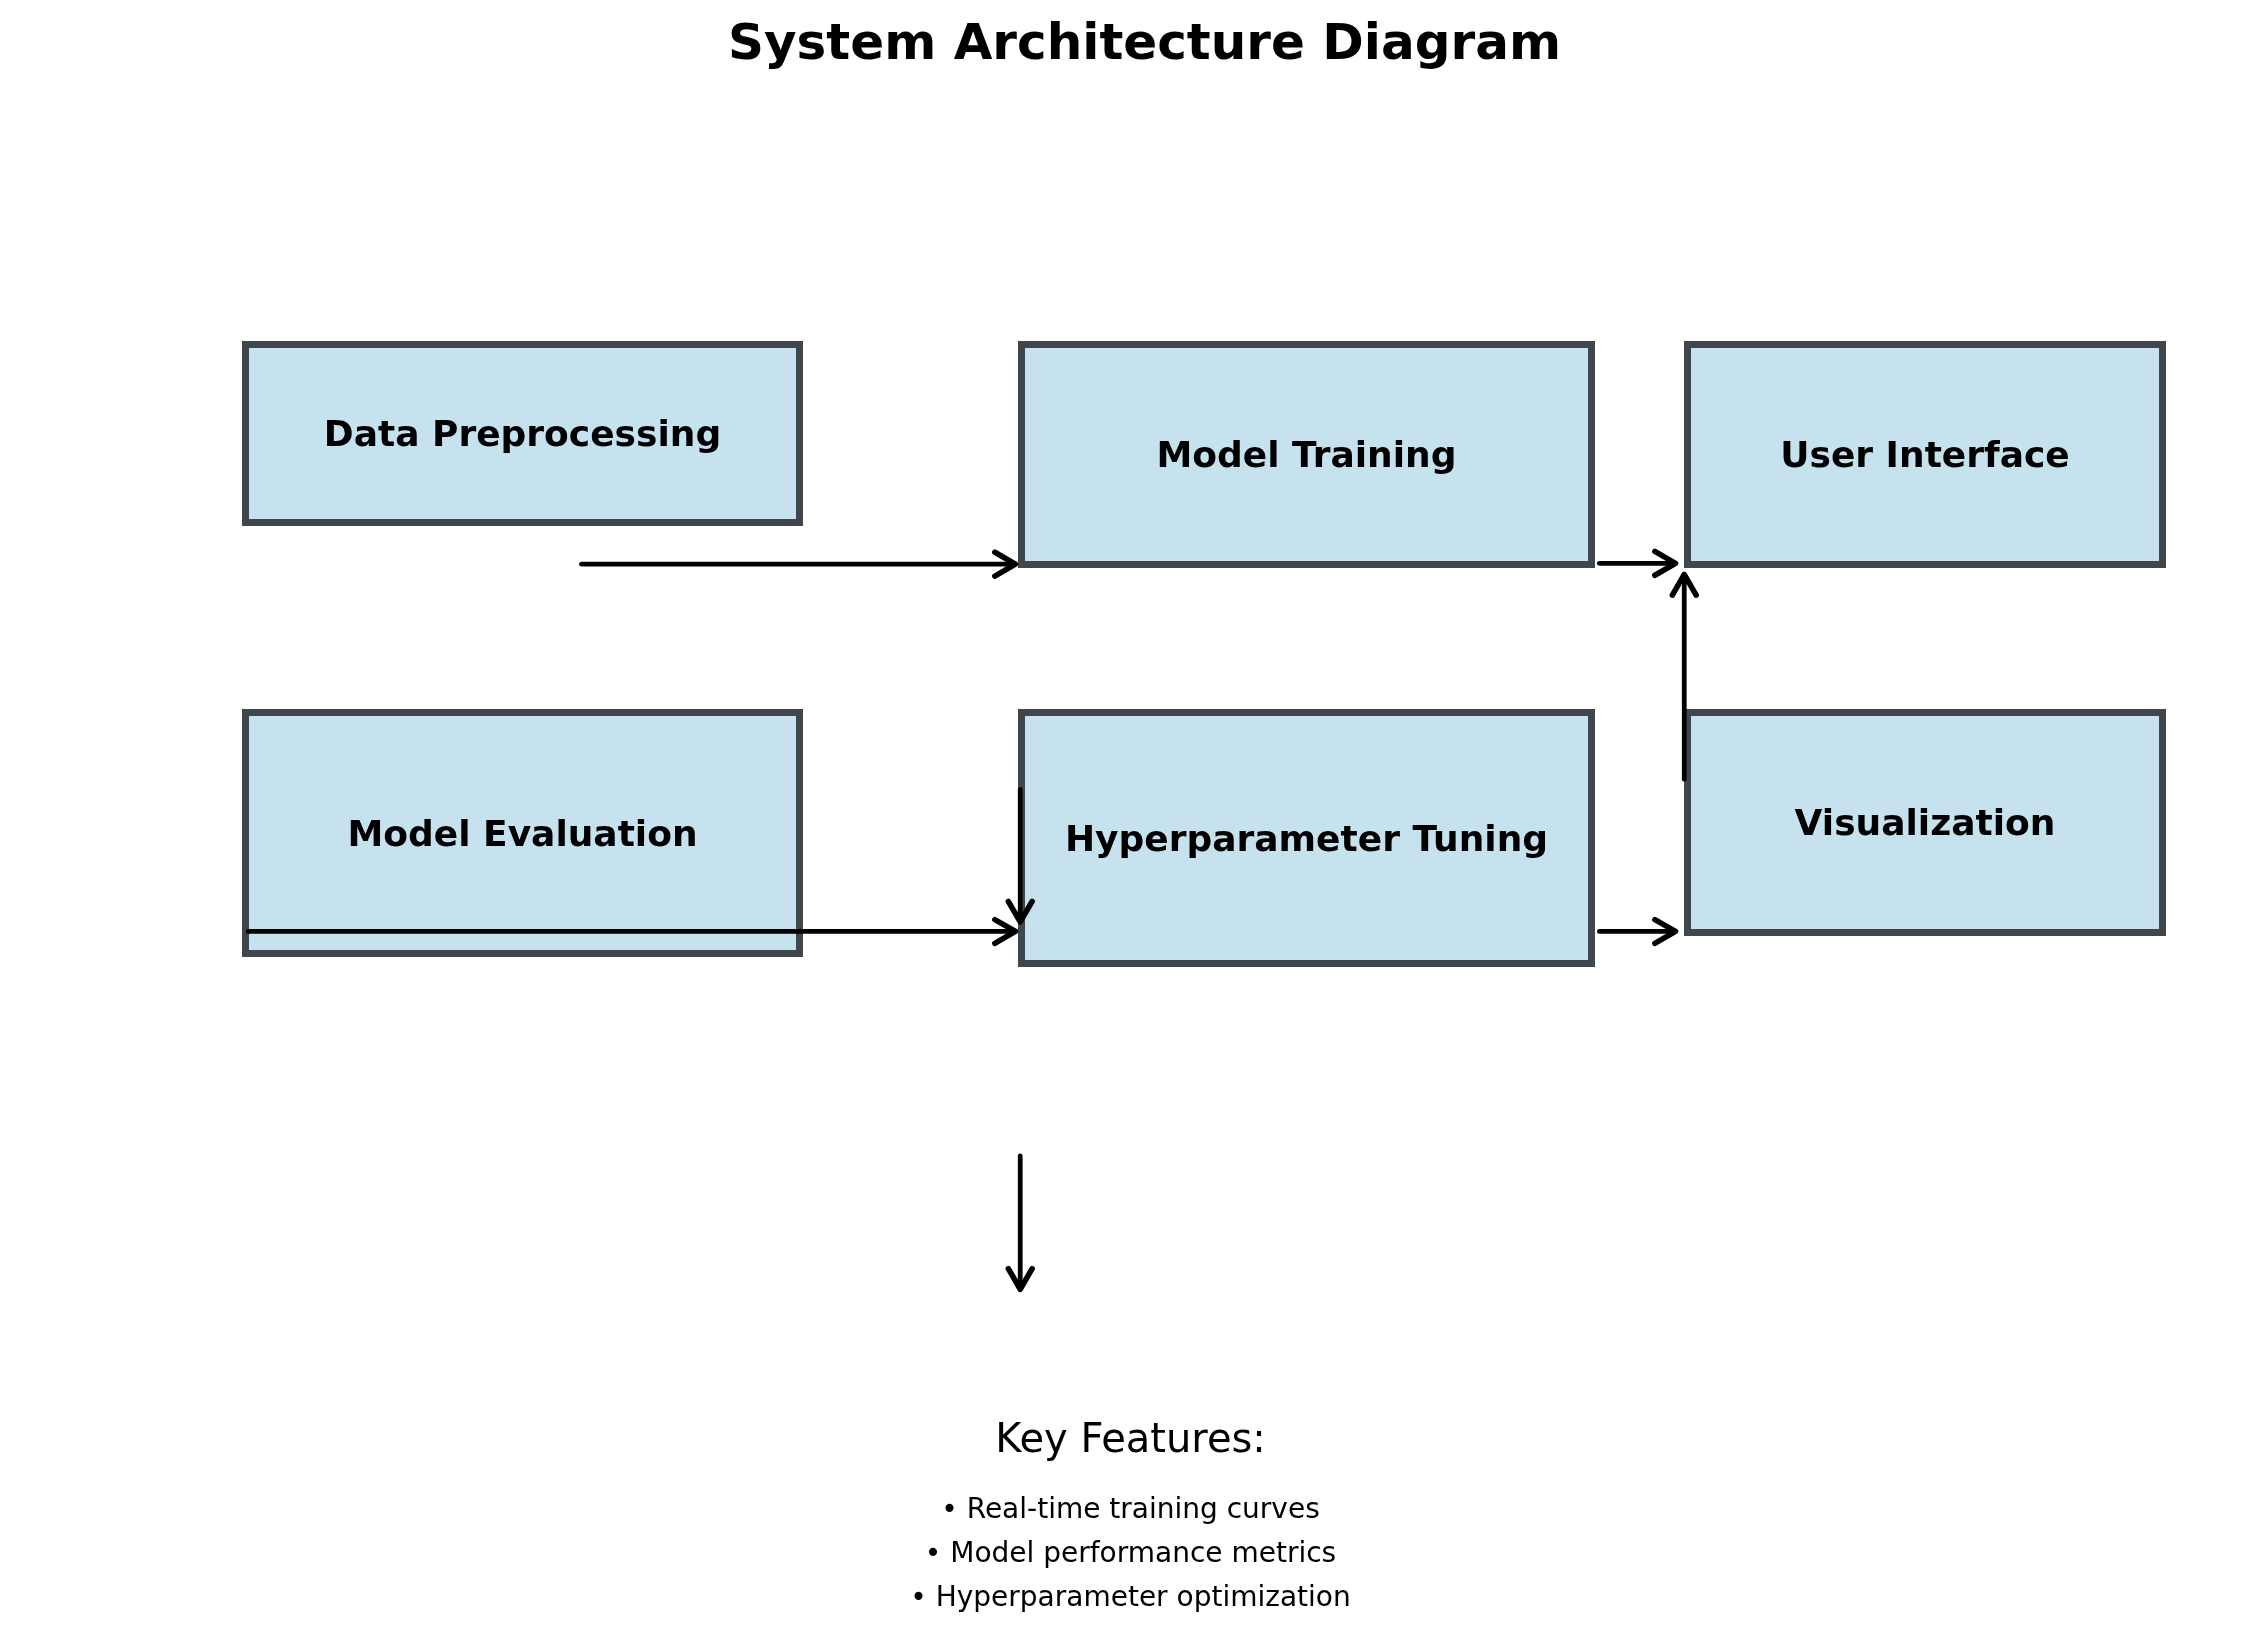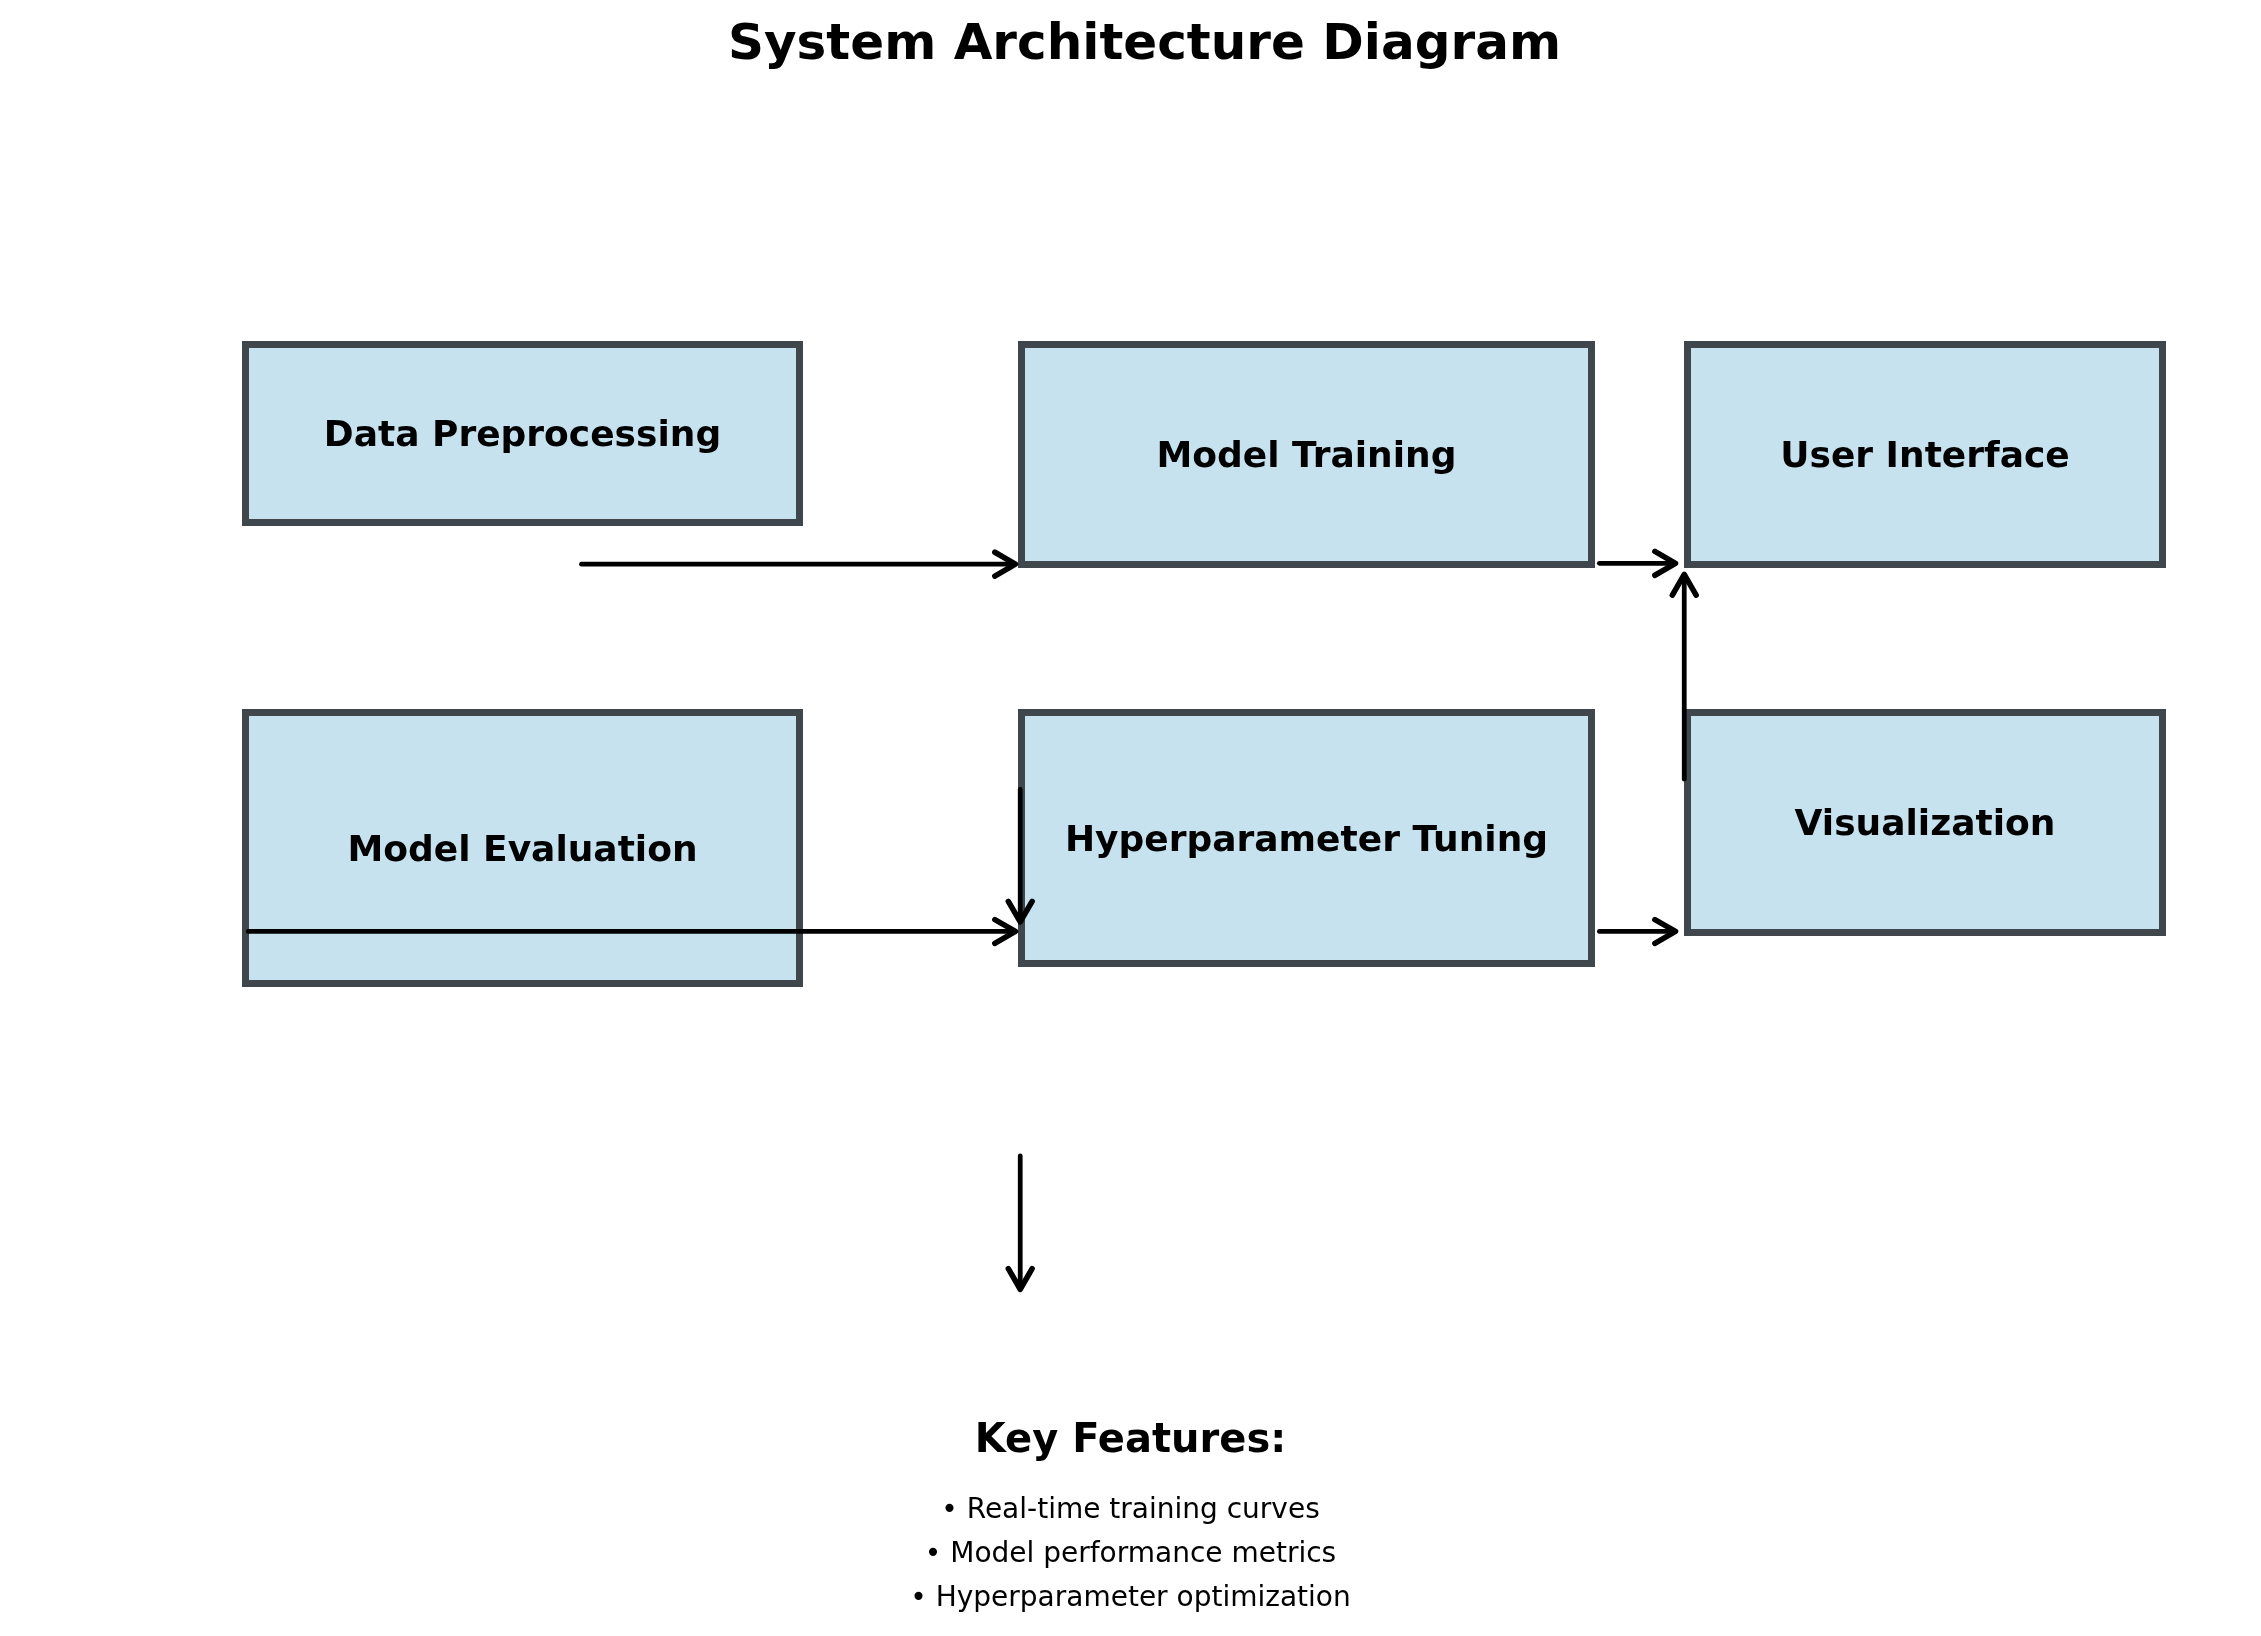--- a/index.html
+++ b/index.html
@@ -46,21 +46,21 @@
     pointer-events: none;
   }
   .features {
     position: absolute;
     left: 0; right: 0;
     top: 1415px;
     text-align: center;
   }
   .features-heading {
     font-size: 40px;
-    font-weight: 700;
+    font-weight: 400;
     line-height: 46px;
     color: #000000;
   }
   .features-list {
     margin-top: 26px;
     font-size: 28px;
     font-weight: 400;
     line-height: 44px;
     color: #000000;
   }
@@ -73,21 +73,21 @@
   <div id="boxes">
       <div class="node" style="left: 242px; top: 341px; width: 561px; height: 185px;">
         <span class="node-label">Data Preprocessing</span>
       </div>
       <div class="node" style="left: 1018px; top: 341px; width: 577px; height: 227px; justify-content: center;">
         <span class="node-label">Model Training</span>
       </div>
       <div class="node" style="left: 1684px; top: 341px; width: 482px; height: 227px;">
         <span class="node-label">User Interface</span>
       </div>
-      <div class="node" style="left: 242px; top: 709px; width: 561px; height: 278px;">
+      <div class="node" style="left: 242px; top: 709px; width: 561px; height: 248px;">
         <span class="node-label">Model Evaluation</span>
       </div>
       <div class="node" style="left: 1018px; top: 709px; width: 577px; height: 258px;">
         <span class="node-label">Hyperparameter Tuning</span>
       </div>
       <div class="node" style="left: 1684px; top: 709px; width: 482px; height: 227px;">
         <span class="node-label">Visualization</span>
       </div>
     </div>
   <svg id="arrow-layer" viewBox="0 0 2850 2062">

